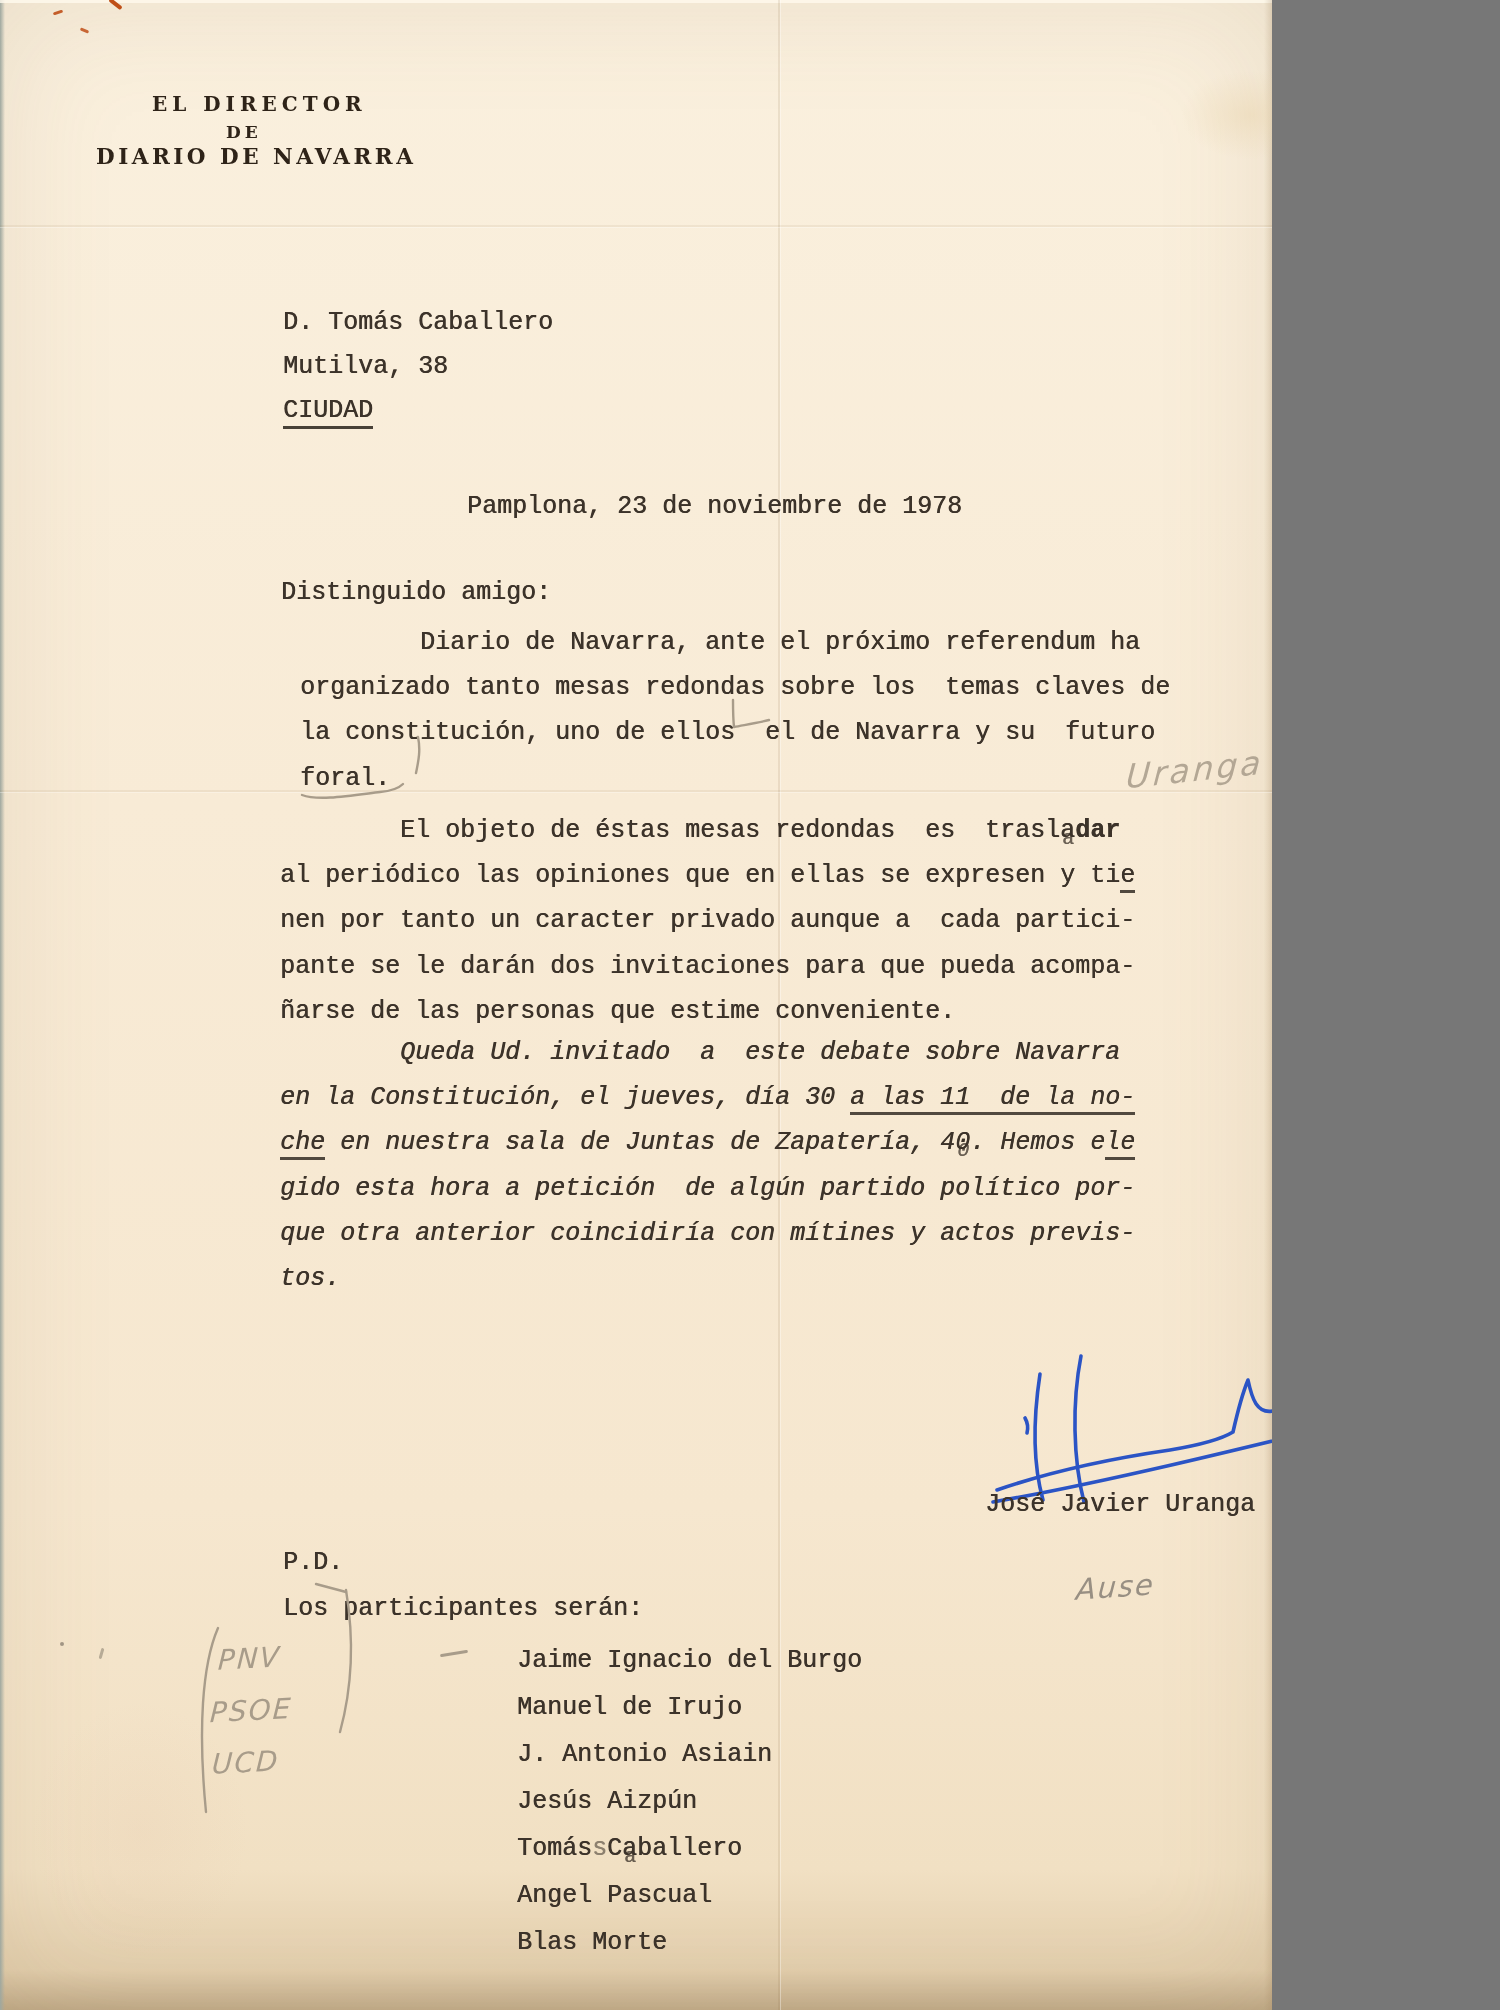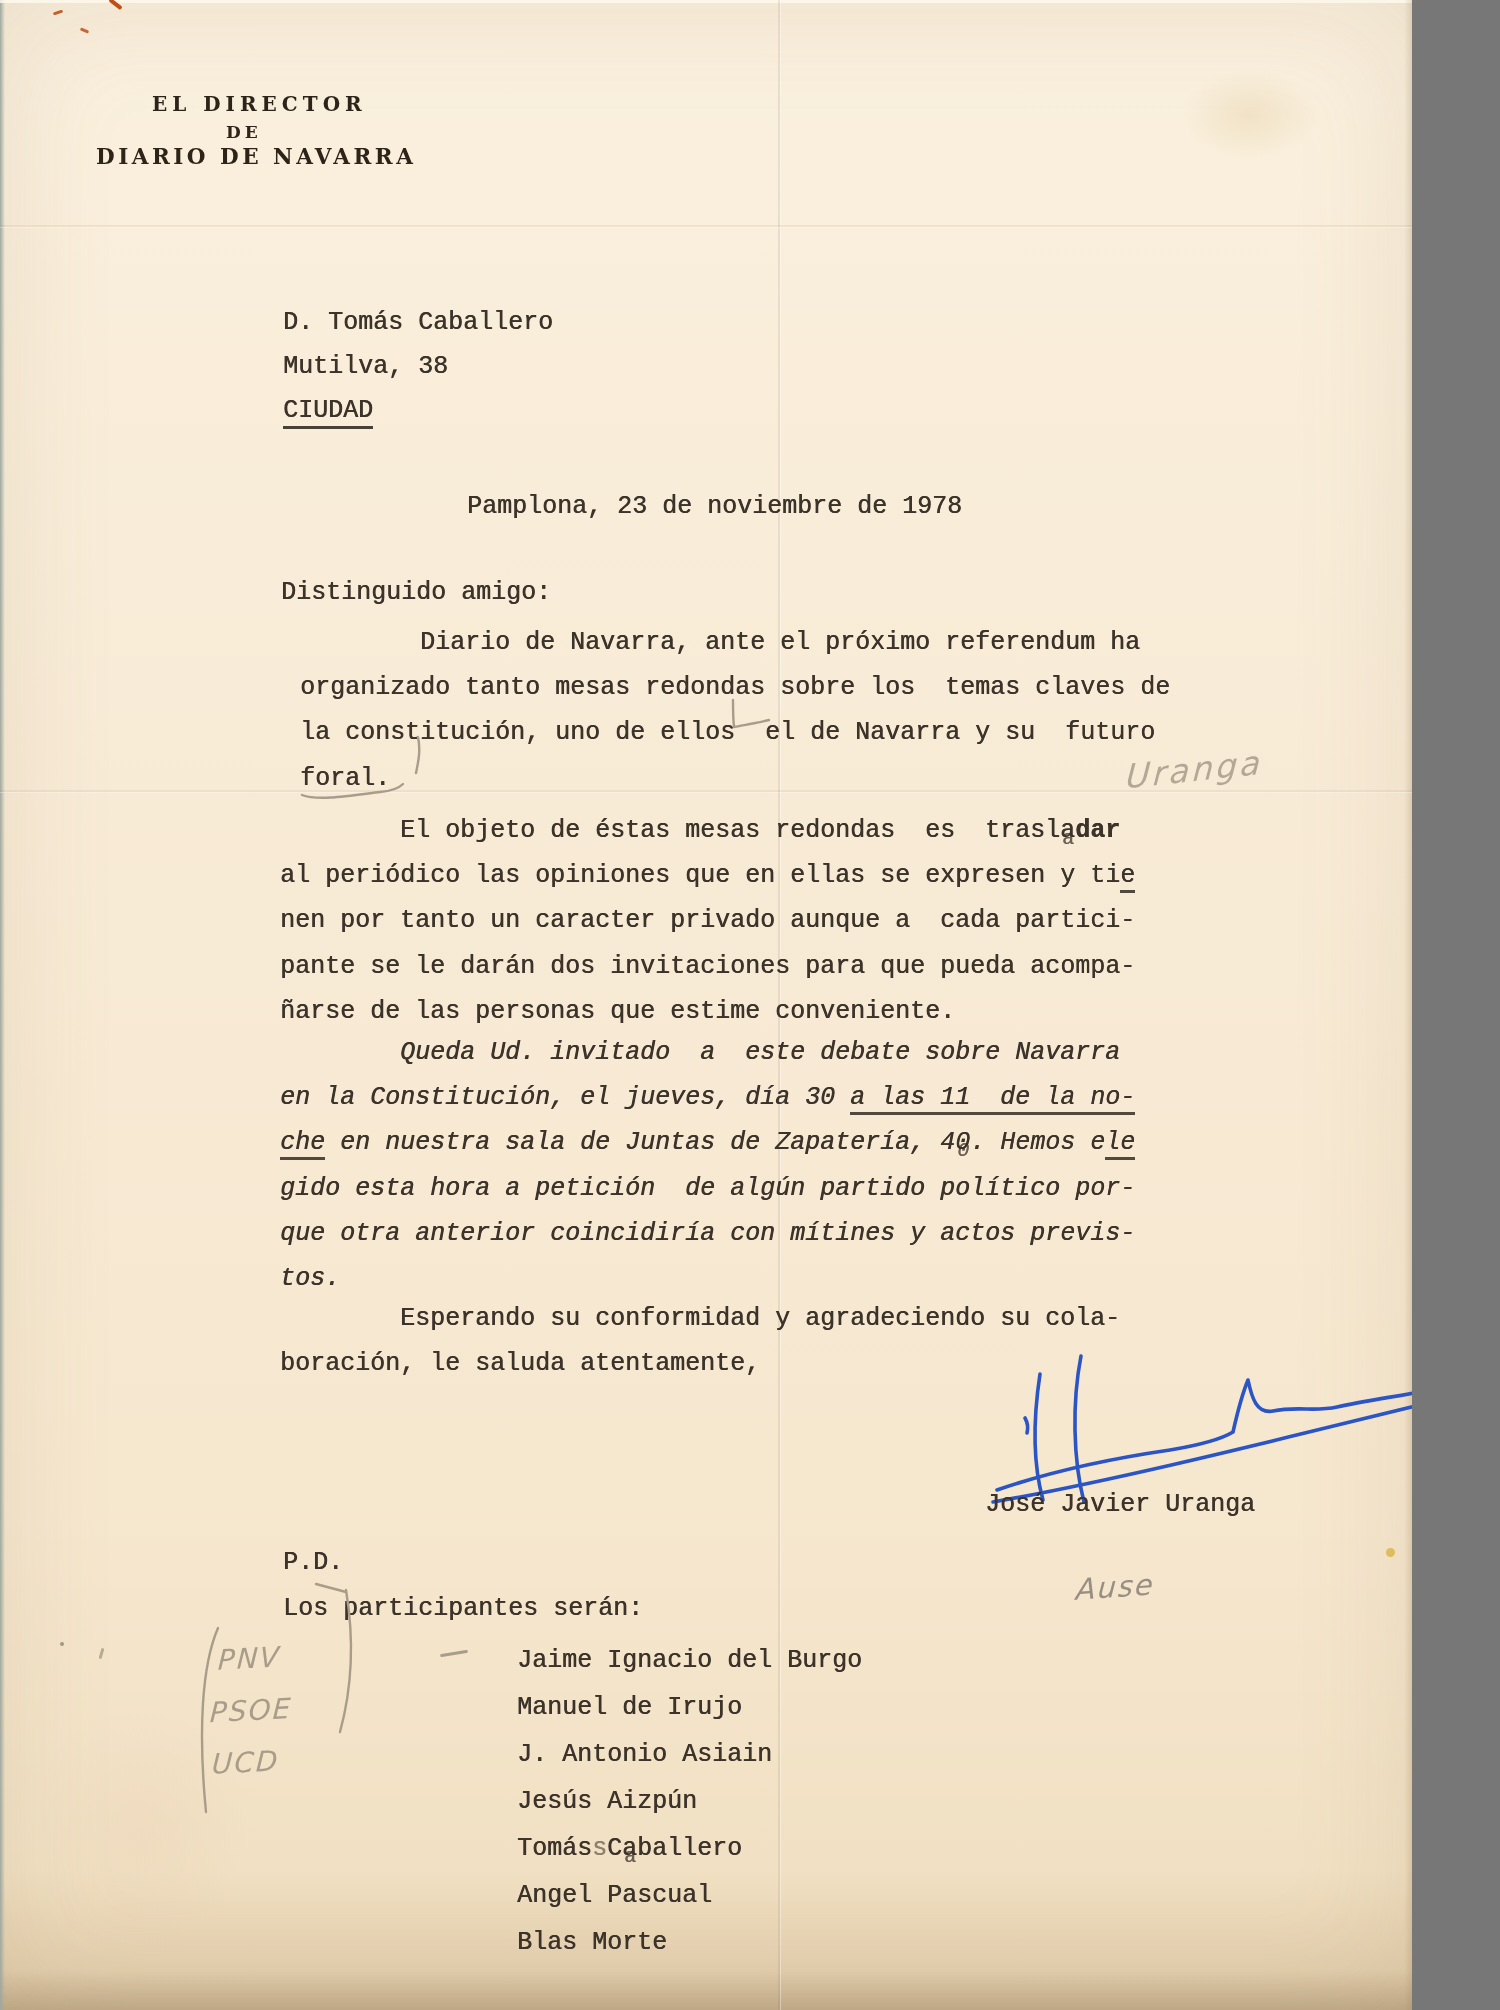--- a/index.html
+++ b/index.html
@@ -1,21 +1,21 @@
 <!DOCTYPE html>
 <html style="--paper: #f8ebd6; --ink: #3c332a; --letterhead: #2e2318; --signature: #2b54c5; --pencil: #a89c8a; --redmark: #bf4f17;"><head>
 <meta charset="utf-8">
 <style>
   :root{
     --paper:#f8ebd6; --ink:#3c332a; --letterhead:#2e2318;
     --signature:#2b54c5; --pencil:#a89c8a; --redmark:#bf4f17;
   }
   html,body{margin:0;padding:0;background:#777;}
   #page{
-    position:relative; width:1412px; height:2010px; overflow:hidden;
+    position:relative; width:1272px; height:2010px; overflow:hidden;
     background:linear-gradient(180deg,#faf0de 0%, #f8ebd6 40%, #f6e7cf 75%, #f1e0c3 93%, #e3cfae 98%, #c2ac8a 100%);
     box-shadow:inset 0 0 120px rgba(140,110,70,.14);
     font-family:"Liberation Mono","DejaVu Sans Mono",monospace;
     color:var(--ink);
   }
   
   .edge-left{position:absolute;left:0;top:0;width:5px;height:100%;
     background:linear-gradient(90deg,#9fa89f, rgba(159,168,159,0));}
   .edge-top{position:absolute;left:0;top:0;width:100%;height:3px;background:rgba(255,250,238,.8);}
   .edge-right{position:absolute;right:0;top:0;width:8px;height:100%;background:linear-gradient(270deg,rgba(150,120,80,.22),rgba(150,120,80,0));}
@@ -123,24 +123,20 @@
       <div class="tline"><span>ñarse de las personas que estime conveniente.</span></div>
     </div>
   <div class="para p2" id="para2">
       <div class="tline ind"><span>Queda Ud. invitado  a  este debate sobre Navarra</span></div>
       <div class="tline"><span>en la Constitución, el jueves, día 30 </span><span class="u">a las 11  de la no-</span></div>
       <div class="tline"><span class="u">che</span><span> en nuestra sala de Juntas de Zapatería, 4</span><span class="stack"><span>0</span><span class="under">0</span></span><span>. Hemos e</span><span class="u">le</span></div>
       <div class="tline"><span>gido esta hora a petición  de algún partido político por-</span></div>
       <div class="tline"><span>que otra anterior coincidiría con mítines y actos previs-</span></div>
       <div class="tline"><span>tos.</span></div>
     </div>
-  <div class="para p3" id="para3">
-      <div class="tline ind"><span>Esperando su conformidad y agradeciendo su cola-</span></div>
-      <div class="tline"><span>boración, le saluda atentamente,</span></div>
-    </div>
 
   <svg class="pencil" style="left:728px;top:698px;width:45px;height:36px;" viewBox="0 0 45 36">
     <path class="pencil-stroke" d="M 5,2 C 5,12 5,20 6,29 M 6,29 C 16,27 29,25 41,22"></path>
   </svg>
   <svg class="pencil" style="left:290px;top:733px;width:150px;height:70px;" viewBox="0 0 150 70">
     <path class="pencil-stroke" d="M 128,4 C 131,18 128,30 126,40"></path>
     <path class="pencil-stroke" d="M 12,62 C 28,68 58,63 90,59 C 101,58 109,55 113,51"></path>
   </svg>
   <div class="hand hw-uranga">Uranga</div>
 

